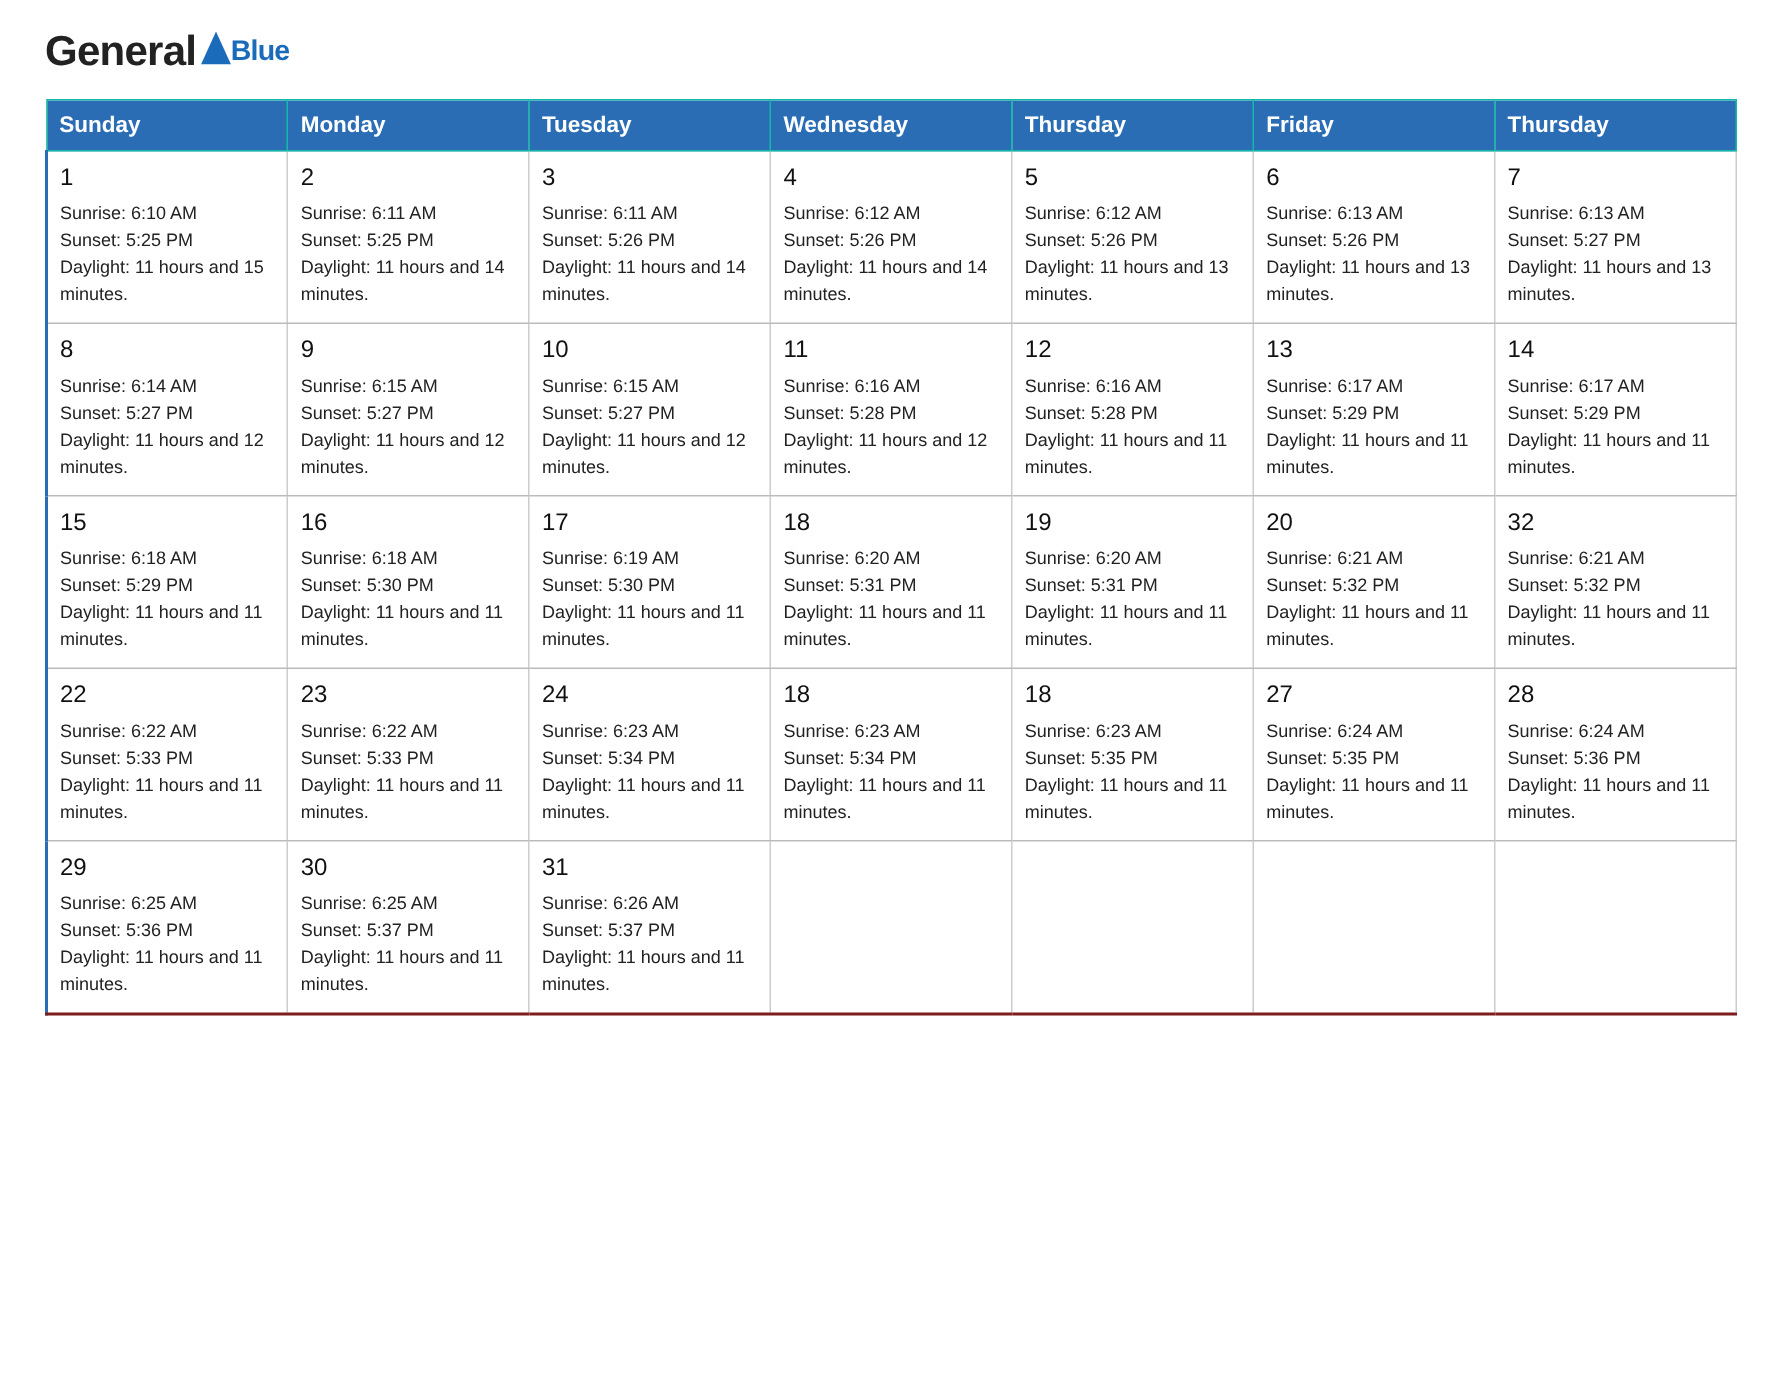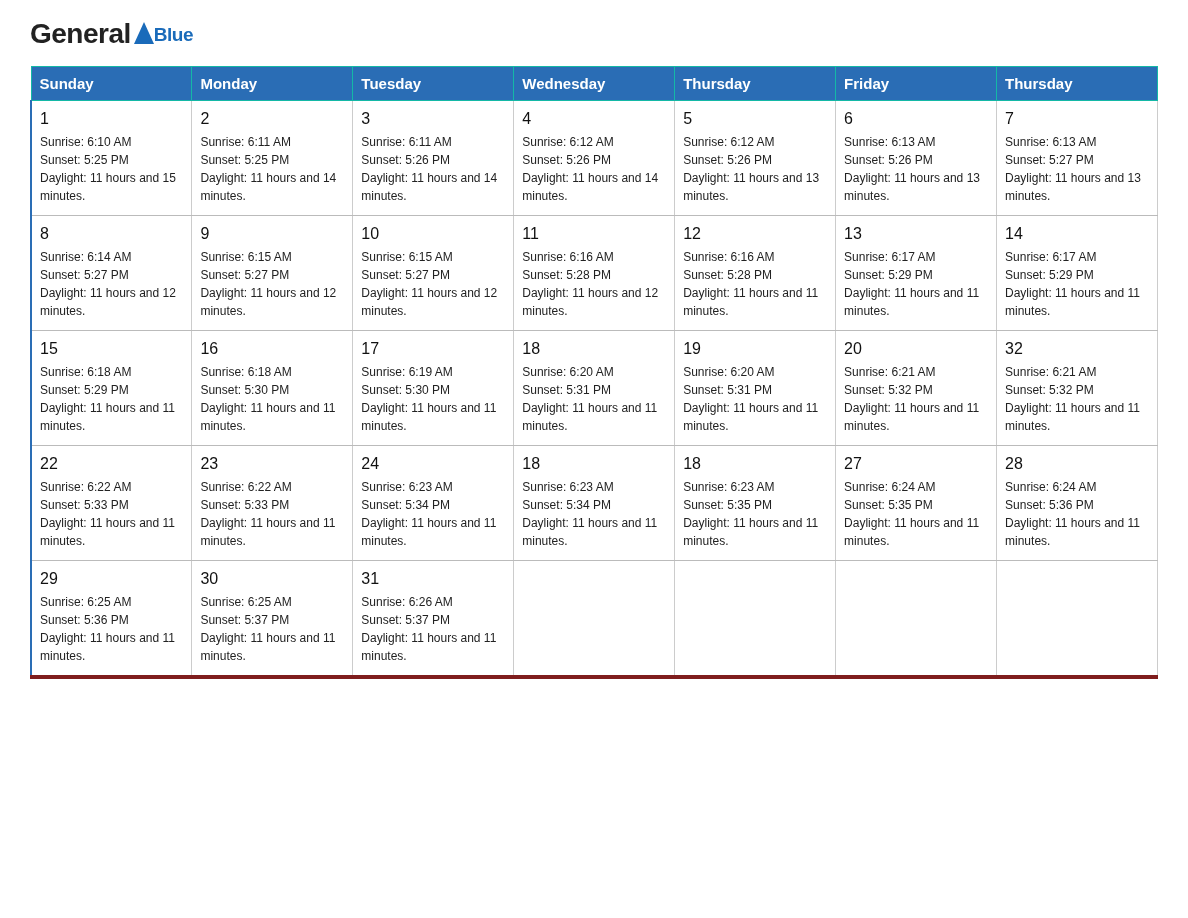--- a/index.html
+++ b/index.html
@@ -74,21 +74,21 @@
       color: #222;
       font-size: 12px;
     }
     tbody tr td:first-child {
       border-left: 2px solid #2a6db5;
     }
     tbody tr td {
       border-bottom: 1px solid #bbb;
     }
     tbody tr:last-child td {
-      border-bottom: 4px solid #7f1d1d;
+      border-bottom: 2px solid #7f1d1d;
     }
     .logo-top-line {
       display: flex;
       align-items: center;
     }
   </style>
 </head>
 <body>
 
 <div class="header">

